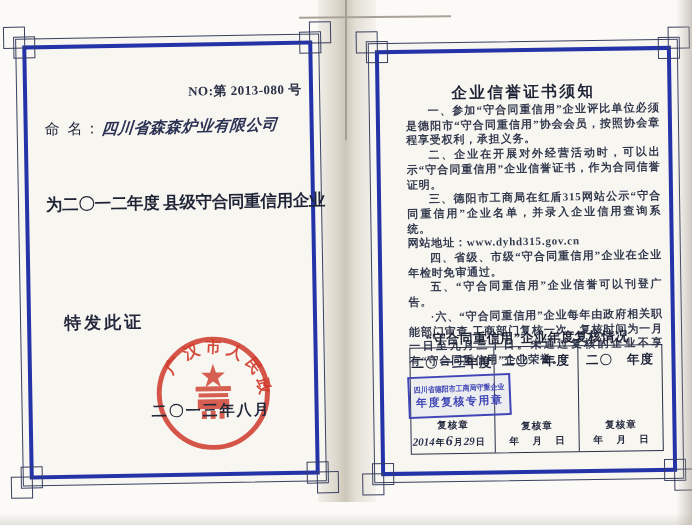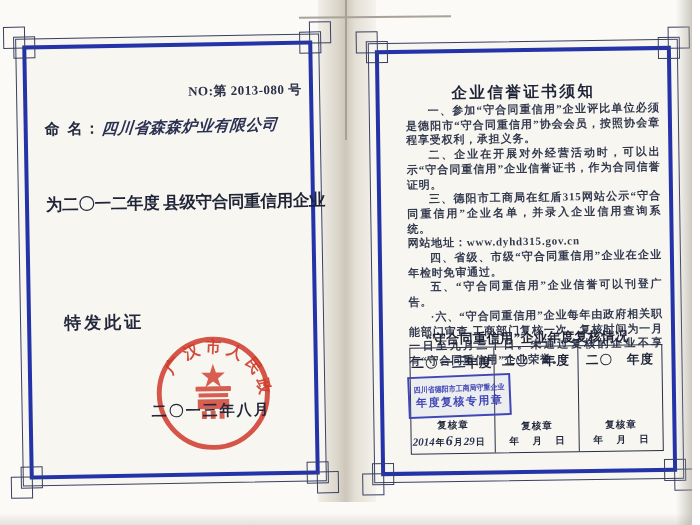--- a/index.html
+++ b/index.html
@@ -22,21 +22,21 @@
   .blue-frame{position:absolute;inset:6px;border:4px solid #2433a8;pointer-events:none;}
   .corner{position:absolute;width:36px;height:36px;pointer-events:none;}
   .corner span{position:absolute;width:20px;height:20px;border:1.7px solid #3a4060;}
   .c-tl{top:-13px;left:-13px}.c-tl .sq-a{top:0;left:0}.c-tl .sq-b{top:10px;left:10px}
   .c-tr{top:-13px;right:-13px}.c-tr .sq-a{top:0;right:0}.c-tr .sq-b{top:10px;right:10px}
   .c-bl{bottom:-13px;left:-13px}.c-bl .sq-a{bottom:0;left:0}.c-bl .sq-b{bottom:10px;left:10px}
   .c-br{bottom:-13px;right:-13px}.c-br .sq-a{bottom:0;right:0}.c-br .sq-b{bottom:10px;right:10px}
   
   .serial{position:absolute;left:171px;top:46px;font-size:13px;letter-spacing:.5px;font-weight:600;color:#2b3046;}
   .name-row{position:absolute;left:27px;top:80px;white-space:nowrap;}
-  .name-label{font-size:15px;font-weight:700;letter-spacing:2px;color:#23283c;}
+  .name-label{font-size:15px;font-weight:400;letter-spacing:2px;color:#23283c;}
   .hand{font-style:italic;font-weight:700;color:#2b3152;}
   .company{font-size:15.5px;letter-spacing:.5px;display:inline-block;transform:skewX(-6deg) rotate(-.5deg);}
   .award{position:absolute;left:27px;top:155px;font-size:16.5px;font-weight:700;letter-spacing:-.3px;
          white-space:nowrap;color:#1e2336;}
   .issue{position:absolute;left:43px;top:273px;font-size:17px;font-weight:700;letter-spacing:3px;color:#23283c;}
   .seal-svg{position:absolute;left:132px;top:298px;z-index:2;}
   .issue-date{position:absolute;left:129px;top:365px;font-size:15px;font-weight:700;letter-spacing:2px;
               color:#23283c;z-index:3;}
   
   .notice-title{position:absolute;left:0;right:0;top:40px;text-align:center;font-size:15.5px;

